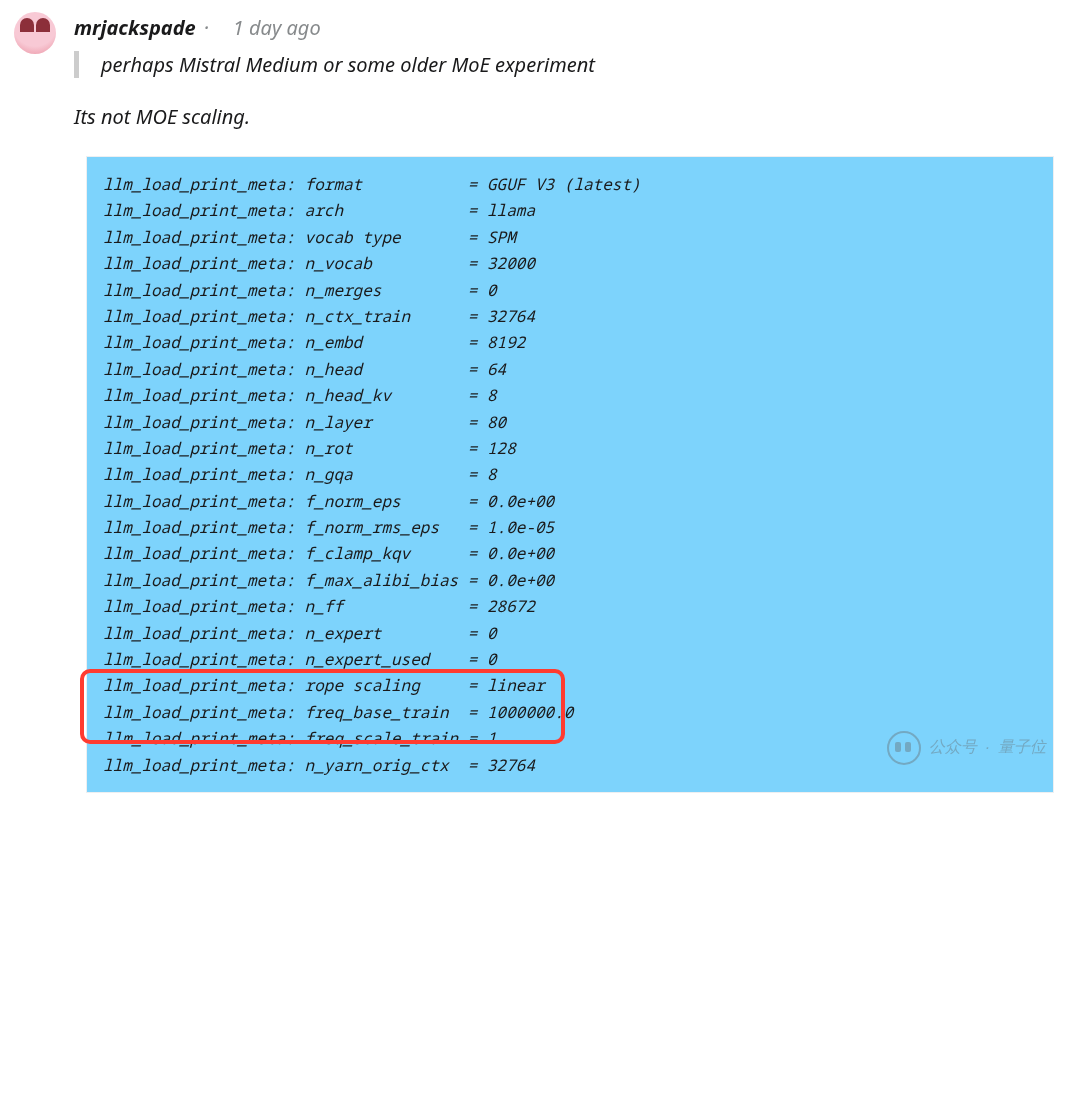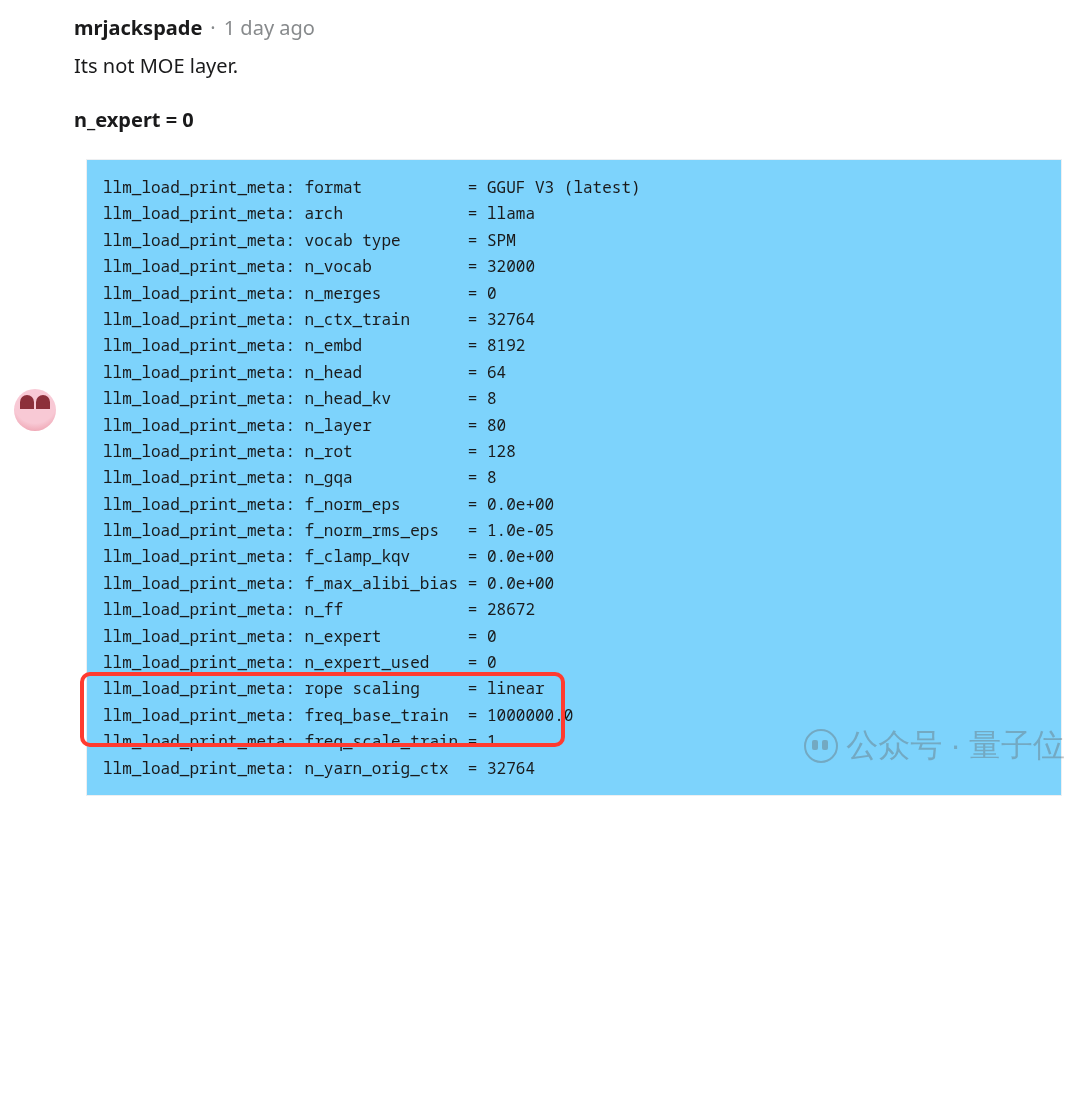--- a/index.html
+++ b/index.html
@@ -6,22 +6,23 @@
     margin: 0;
     padding: 0;
     width: 1080px;
     background: #ffffff;
     font-family: "Noto Sans", -apple-system, BlinkMacSystemFont, "Segoe UI", Roboto, Helvetica, Arial, sans-serif;
     font-size: 20px;
     color: #1a1a1b;
   }
   .comment {
     display: flex;
-    align-items: center;
-    padding: 8px 6px 8px 14px;
+    align-items: flex-start;
+    padding: 8px 14px 8px 14px;
+    font-style: italic;
   }
   .avatar {
     width: 42px;
     height: 42px;
     border-radius: 50%;
     flex: 0 0 42px;
     margin-right: 18px;
     margin-top: 4px;
     background: radial-gradient(circle at 50% 30%, #f8c9d5 0 60%, #e9909f 100%);
     position: relative;
@@ -57,20 +58,21 @@
     color: #1a1a1b;
     font-size: 20px;
     text-decoration: none;
   }
   .dot {
     color: #878a8c;
   }
   .time {
     color: #878a8c;
     font-size: 20px;
+    margin-left: 16px;
   }
   blockquote {
     margin: 6px 0 24px 0;
     padding: 0 0 0 22px;
     border-left: 5px solid #ccc;
     color: #1a1a1b;
   }
   p { margin: 0 0 24px 0; line-height: 1.5; }
   .bold { font-weight: 700; }
   .codeblock-wrap {
@@ -90,27 +92,27 @@
     margin: 12px;
   }
   .hl-box {
     position: absolute;
     border: 4px solid #ff3b30;
     border-radius: 10px;
     pointer-events: none;
   }
   .watermark {
     position: absolute;
-    right: 9px;
+    right: 20px;
     bottom: 28px;
     display: flex;
     align-items: center;
     gap: 8px;
     color: rgba(100,100,100,0.38);
-    font-size: 32px;
+    font-size: 16px;
     font-family: "PingFang SC", "Microsoft YaHei", sans-serif;
     pointer-events: none;
   }
   .watermark .w-icon {
     width: 30px; height: 30px;
     border-radius: 50%;
     border: 2px solid rgba(100,100,100,0.38);
     position: relative;
   }
   .watermark .w-icon::before,
@@ -129,24 +131,26 @@
 <div class="comment">
   <div class="avatar"></div>
   <div class="body">
 
     <div class="meta">
       <a class="author">mrjackspade</a>
       <span class="dot">·</span>
       <span class="time">1 day ago</span>
     </div>
 
+    <blockquote>
+      <span>perhaps Mistral Medium or some older MoE experiment</span>
+    </blockquote>
 
-    <p>Its not MOE layer.</p>
+    <p>Its not MOE scaling.</p>
 
-    <p class="bold">n_expert = 0</p>
 
 
 
     <div class="codeblock-wrap">
       <pre id="code" class="code">llm_load_print_meta: format           = GGUF V3 (latest)
 llm_load_print_meta: arch             = llama
 llm_load_print_meta: vocab type       = SPM
 llm_load_print_meta: n_vocab          = 32000
 llm_load_print_meta: n_merges         = 0
 llm_load_print_meta: n_ctx_train      = 32764

